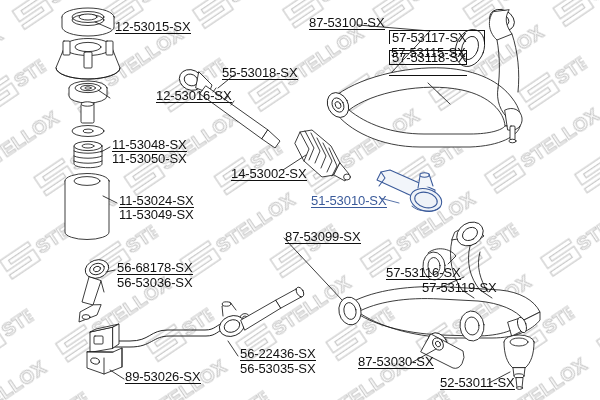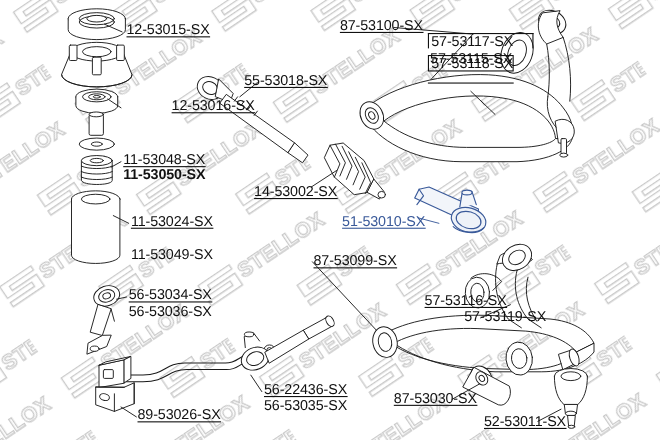--- a/index.html
+++ b/index.html
@@ -263,24 +263,24 @@
         <path d="M411 363 L436 349"></path>
         <path d="M489 383 L510 372"></path>
       </g>
     </g>
   </svg>
 
   <div id="labels">
       <div class="lbl ul" style="left: 115px; top: 20px;">12-53015-SX</div>
       <div class="lbl ul" style="left: 112px; top: 89px; margin-left: 44px;">12-53016-SX</div>
       <div class="lbl ul" style="left: 112px; top: 138px;">11-53048-SX</div>
-      <div class="lbl" style="left: 112px; top: 152px; font-weight: bold;">11-53050-SX</div>
+      <div class="lbl" style="left: 112px; top: 152px;">11-53050-SX</div>
       <div class="lbl ul" style="left: 119px; top: 194px;">11-53024-SX</div>
-      <div class="lbl" style="left: 119px; top: 224px;">11-53049-SX</div>
-      <div class="lbl ul" style="left: 117px; top: 261px;">56-53034-SX</div>
+      <div class="lbl" style="left: 119px; top: 208px;">11-53049-SX</div>
+      <div class="lbl ul" style="left: 117px; top: 261px;">56-68178-SX</div>
       <div class="lbl" style="left: 117px; top: 276px; text-align: right;">56-53036-SX</div>
       <div class="lbl ul" style="left: 125px; top: 370px;">89-53026-SX</div>
       <div class="lbl ul" style="left: 222px; top: 66px;">55-53018-SX</div>
       <div class="lbl ul" style="left: 231px; top: 167px;">14-53002-SX</div>
       <div class="lbl ul hi" style="left: 311px; top: 194px;">51-53010-SX</div>
       <div class="lbl ul" style="left: 285px; top: 230px;">87-53099-SX</div>
       <div class="lbl ul" style="left: 240px; top: 347px;">56-22436-SX</div>
       <div class="lbl" style="left: 240px; top: 362px;">56-53035-SX</div>
       <div class="lbl ul" style="left: 309px; top: 16px;">87-53100-SX</div>
       <div class="lbl ul" style="left: 386px; top: 266px;">57-53116-SX</div>

